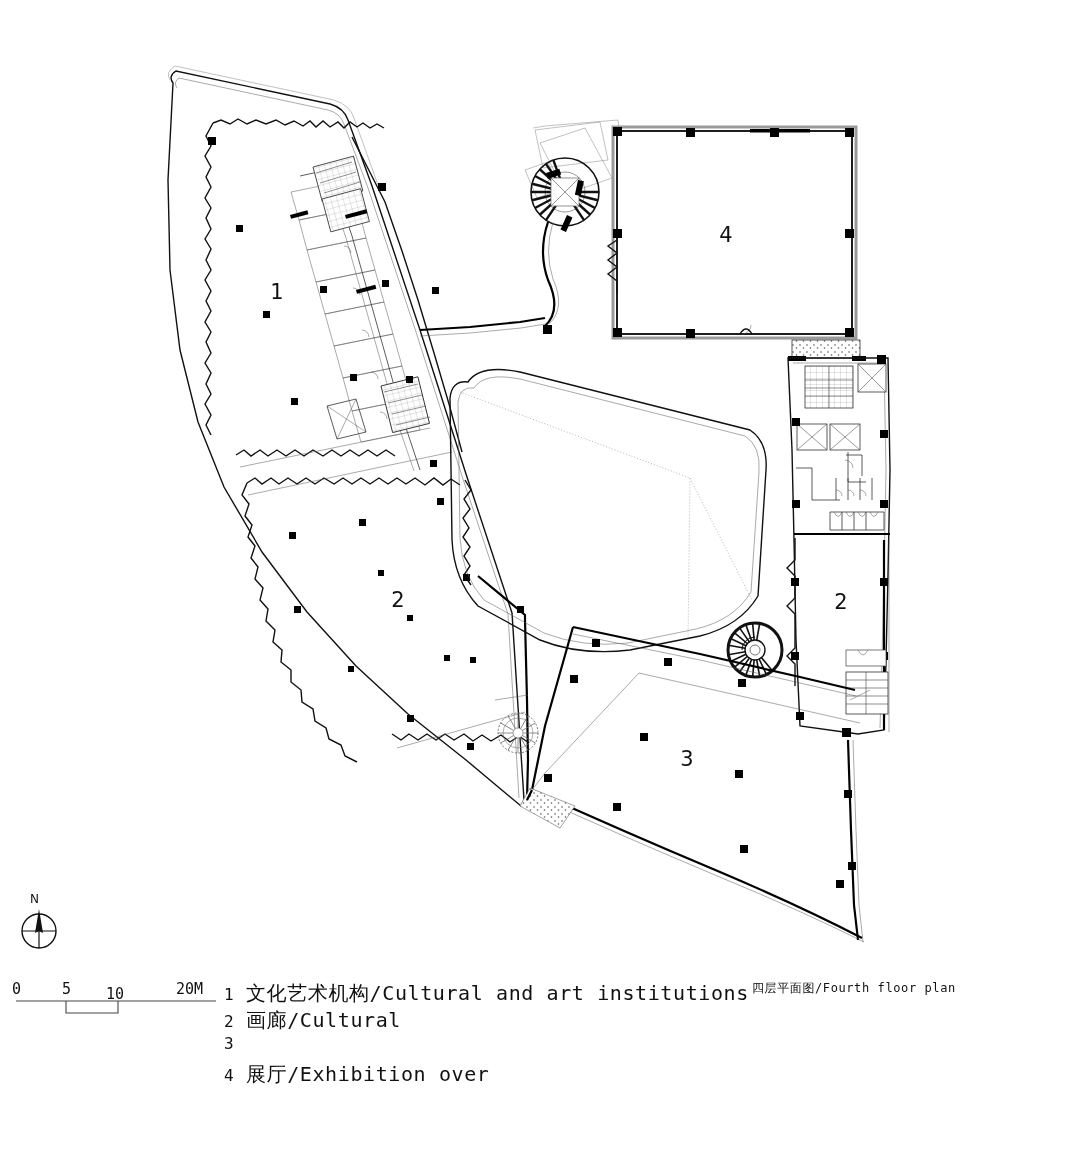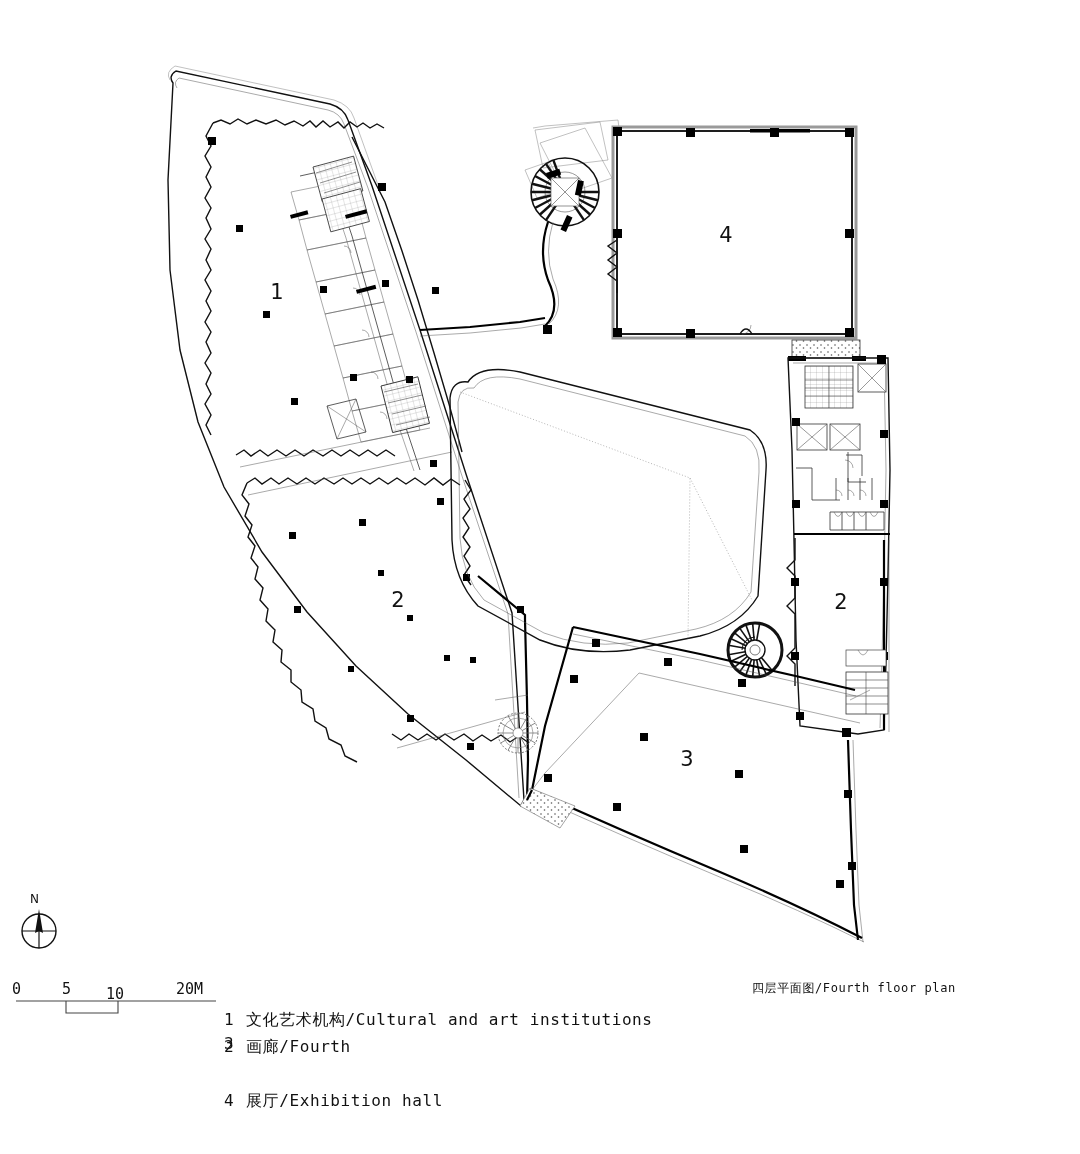--- a/index.html
+++ b/index.html
@@ -81,24 +81,23 @@
   }
   .legend-num {
     width: 22px;
     flex: 0 0 22px;
     font-family: "DejaVu Sans Mono", "Liberation Mono", monospace;
     font-size: 16px;
     color: #111;
   }
   .legend-txt {
     font-family: "DejaVu Sans Mono", "Liberation Mono", monospace;
-    font-size: 16px;
+    font-size: 20px;
     color: #111;
     letter-spacing: 0.6px;
-    margin-top: 30px;
   }
 
   #plan-title {
     position: absolute;
     left: 752px;
     top: 980px;
     font-family: "DejaVu Sans Mono", "Liberation Mono", monospace;
     font-size: 12px;
     color: #111;
     letter-spacing: 0.6px;
@@ -605,24 +604,24 @@
   </svg>
 </div>
 
 <div id="legend-list">
   <div class="legend-row">
     <span class="legend-num">1</span>
     <span class="legend-txt">文化艺术机构/Cultural and art institutions</span>
   </div>
   <div class="legend-row">
     <span class="legend-num">2</span>
-    <span class="legend-txt">画廊/Fourth</span>
+    <span class="legend-txt">画廊/Cultural</span>
   </div>
   <div class="legend-row">
     <span class="legend-num">3</span>
   </div>
   <div class="legend-row">
     <span class="legend-num">4</span>
-    <span class="legend-txt">展厅/Exhibition hall</span>
+    <span class="legend-txt">展厅/Exhibition over</span>
   </div>
 </div>
 
 <div id="plan-title">四层平面图/Fourth floor plan</div>
 
 </body></html>

